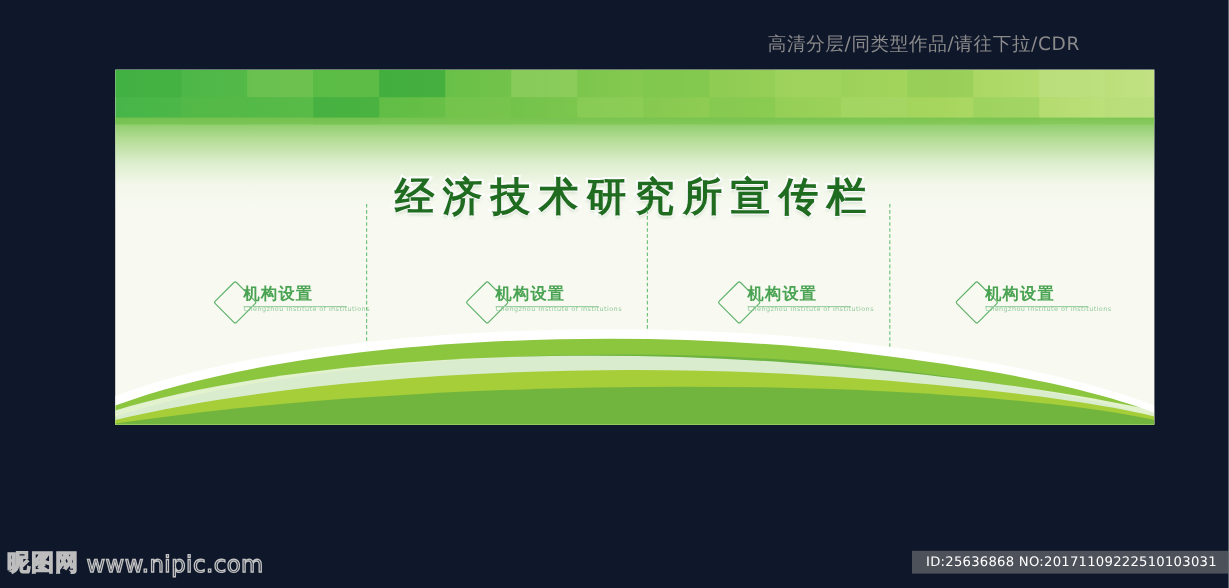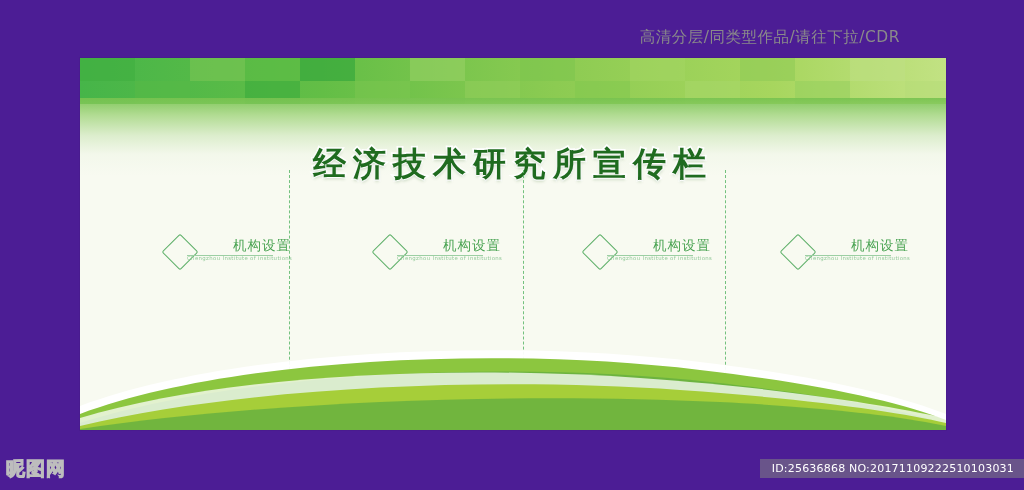--- a/index.html
+++ b/index.html
@@ -6,39 +6,39 @@
   * { margin:0; padding:0; box-sizing:border-box; }
   html, body {
     width:1024px; height:490px;
     background:#eeeeee;
     font-family:"DejaVu Sans", sans-serif;
     overflow:hidden;
   }
   #stage {
     position:relative;
     width:1024px; height:490px;
-    background:#4c1d95;
+    background:#0f172a;
   }
 
   
   .top-caption {
     position:absolute;
     top:27px; right:124px;
     font-size:15.5px;
     letter-spacing:.5px;
     color:#8a8a8a;
     font-family:"DejaVu Sans", sans-serif;
     white-space:nowrap;
   }
 
   
   .poster {
     position:absolute;
-    left:80px; top:58px;
-    width:866px; height:372px;
+    left:96px; top:58px;
+    width:866px; height:296px;
     background:#f8faf1;
     overflow:hidden;
     box-shadow:0 0 0 1px rgba(0,0,0,.04);
   }
 
   
   .header-band {
     position:absolute;
     left:0; top:0;
     width:866px; height:46px;
@@ -100,26 +100,25 @@
     border-radius:2px;
   }
   .section .sec-text {
     position:absolute;
     left:20px; top:0;
   }
   .sec-cn {
     display:block;
     font-family:"DejaVu Sans", sans-serif;
     font-size:13.5px;
-    font-weight:normal;
+    font-weight:bold;
     color:#49a352;
     letter-spacing:1px;
     line-height:18px;
     white-space:nowrap;
-    margin-left:46px;
   }
   .sec-en {
     display:block;
     font-family:"DejaVu Sans", sans-serif;
     font-size:5.4px;
     color:#93c99a;
     letter-spacing:.35px;
     line-height:8px;
     white-space:nowrap;
   }
@@ -285,17 +284,18 @@
       <path d="M0,104 C150,48 420,36 620,60 C740,74 820,92 866,110 L866,120 L0,120 Z" fill="#8cc63f"></path>
       <path d="M0,113 C160,62 430,50 630,72 C748,85 824,100 866,114 L866,120 L0,120 Z" fill="#6cb33f"></path>
       <path d="M0,108 C140,66 360,54 560,68 C700,78 800,94 866,108 L866,120 L0,120 Z" fill="#ffffff" opacity="0.75"></path>
       <path d="M0,116 C160,78 400,66 600,80 C730,89 820,102 866,113 L866,120 L0,120 Z" fill="#a6ce39"></path>
       <path d="M0,119 C180,92 430,82 640,92 C760,98 830,108 866,116 L866,120 L0,120 Z" fill="#6cb33f" opacity="0.9"></path>
     </svg>
   </div>
 
   <div class="wm">
     <span class="wm-logo">昵图网</span>
+    <span class="wm-url">www.nipic.com</span>
   </div>
 
   <div class="idbar">ID:25636868 NO:20171109222510103031</div>
 
 </div>
 
 </body></html>

